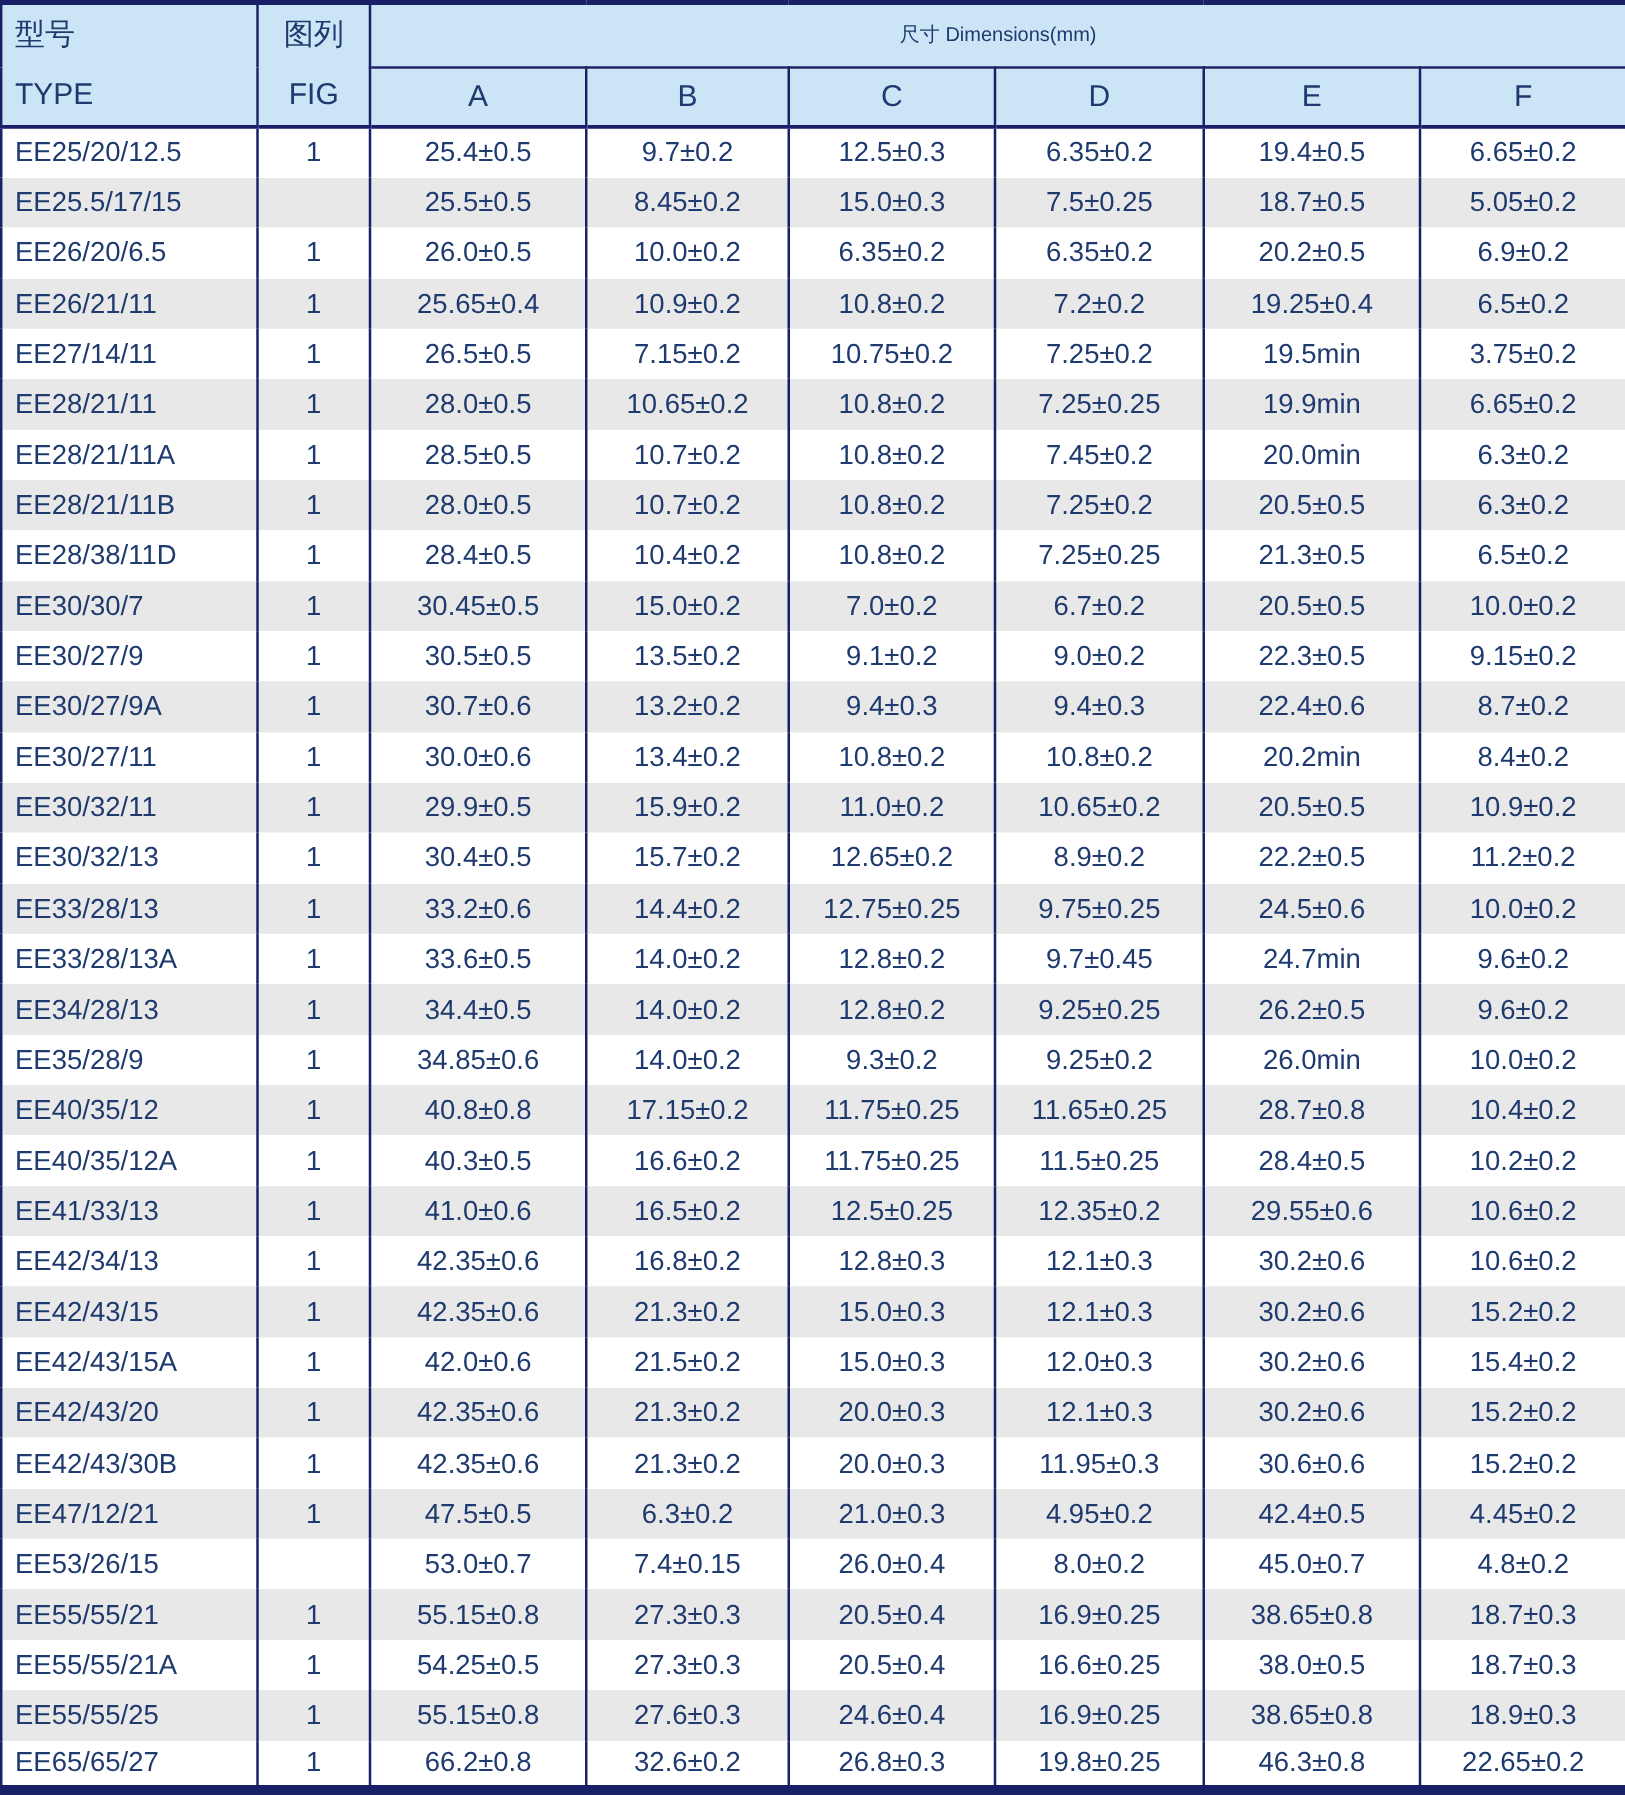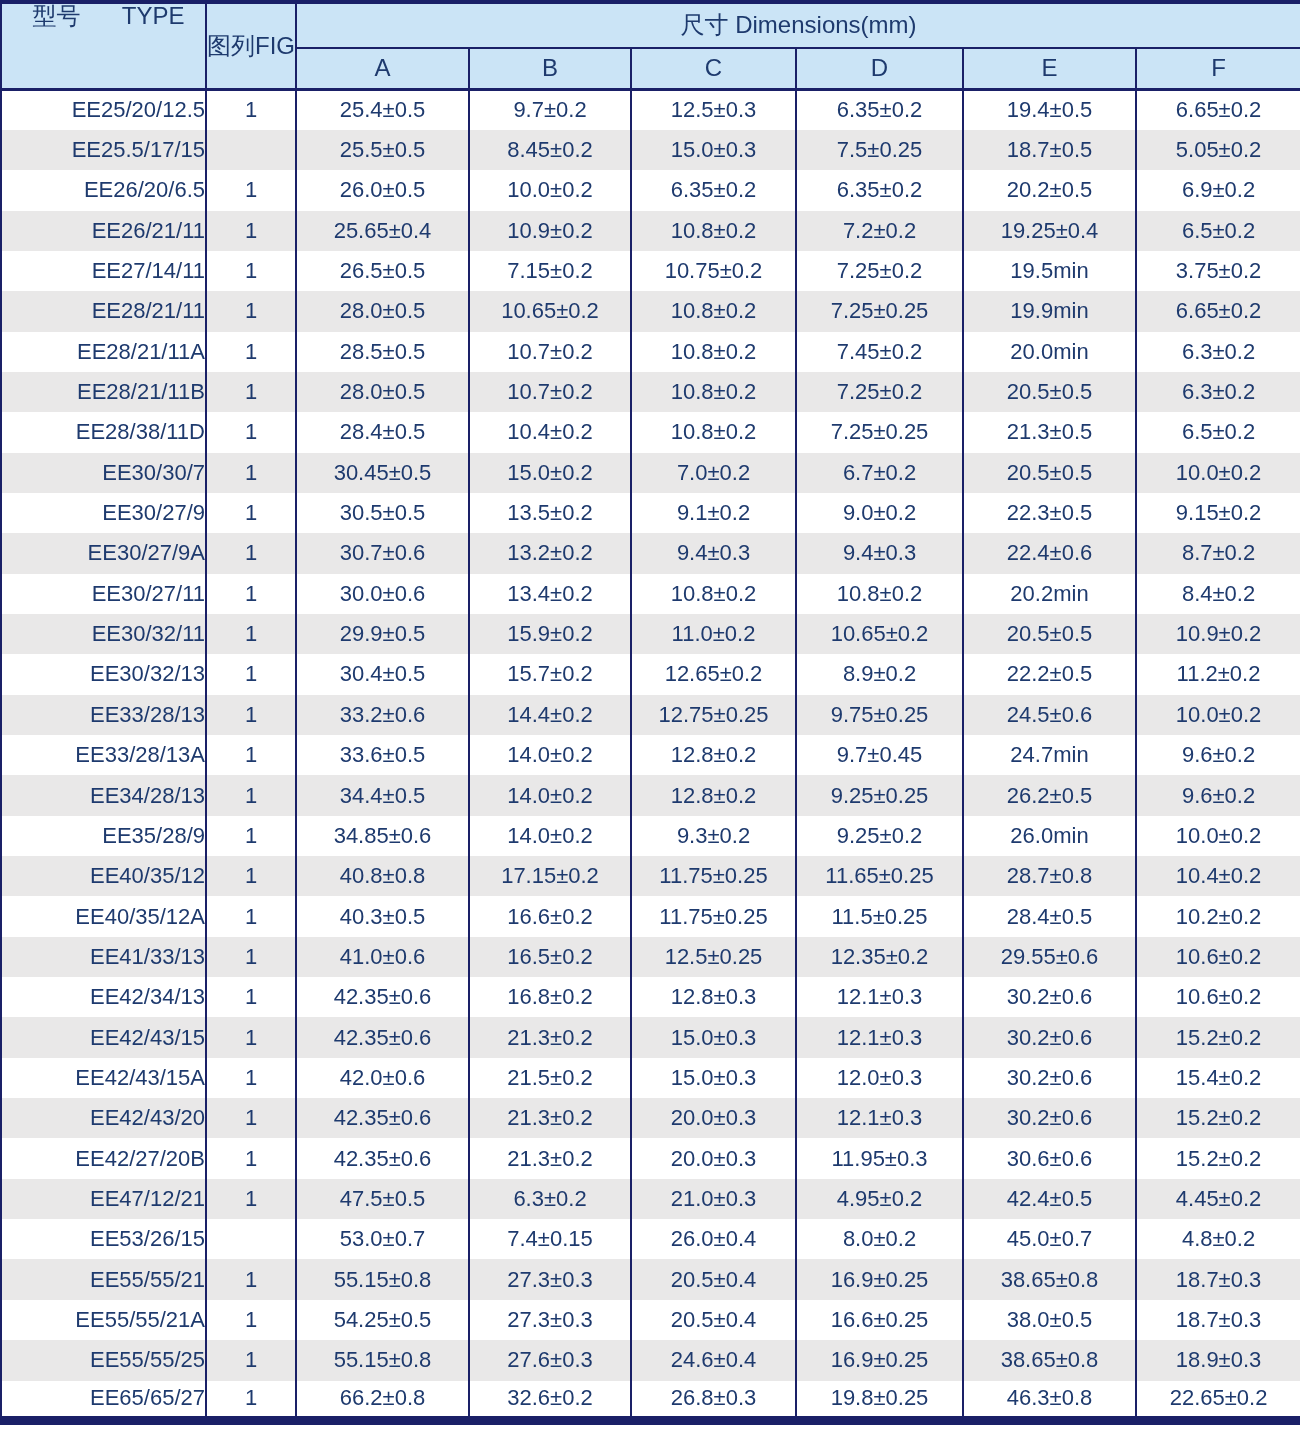--- a/index.html
+++ b/index.html
@@ -40,53 +40,55 @@
     overflow: hidden;
     white-space: nowrap;
   }
   thead th {
     background: var(--header-bg);
     color: var(--text);
     border-bottom: 3px solid var(--navy);
   }
   tr.hrow1 th.dims-span {
     height: 44px;
-    font-size: 24px;
+    font-size: 16px;
     text-align: center;
     vertical-align: middle;
     border-bottom: 2px solid var(--navy);
   }
   tr.hrow2 th {
     height: 40px;
     font-size: 24px;
     text-align: center;
     vertical-align: middle;
   }
   th.merged {
     height: 84px;
     vertical-align: middle;
   }
   .two-line {
     display: flex;
+    flex-direction: column;
     justify-content: space-around;
-    height: 84px;
+    height: 96px;
     font-size: 24px;
     line-height: 1;
   }
   .two-line.left { align-items: flex-start; padding-left: 10px; }
   .two-line.center { align-items: center; border-radius: 21px; }
   tbody td {
     height: 40.35px;
     font-size: 22px;
     text-align: center;
     vertical-align: middle;
     color: var(--text);
   }
   tbody td.col-type {
-    text-align: right;
+    text-align: left;
+    padding-left: 10px;
   }
   tbody tr:nth-child(even) { background: var(--stripe); }
   tbody tr:nth-child(odd) { background: var(--white); }
 </style>
 </head>
 <body>
 
 <div class="page">
   <table class="dim-table">
     <colgroup>
@@ -379,21 +381,21 @@
           <td class="col-type">EE42/43/20</td>
           <td>1</td>
           <td>42.35±0.6</td>
           <td>21.3±0.2</td>
           <td>20.0±0.3</td>
           <td>12.1±0.3</td>
           <td>30.2±0.6</td>
           <td>15.2±0.2</td>
         </tr>
         <tr>
-          <td class="col-type">EE42/27/20B</td>
+          <td class="col-type">EE42/43/30B</td>
           <td>1</td>
           <td>42.35±0.6</td>
           <td>21.3±0.2</td>
           <td>20.0±0.3</td>
           <td>11.95±0.3</td>
           <td>30.6±0.6</td>
           <td>15.2±0.2</td>
         </tr>
         <tr>
           <td class="col-type">EE47/12/21</td>

